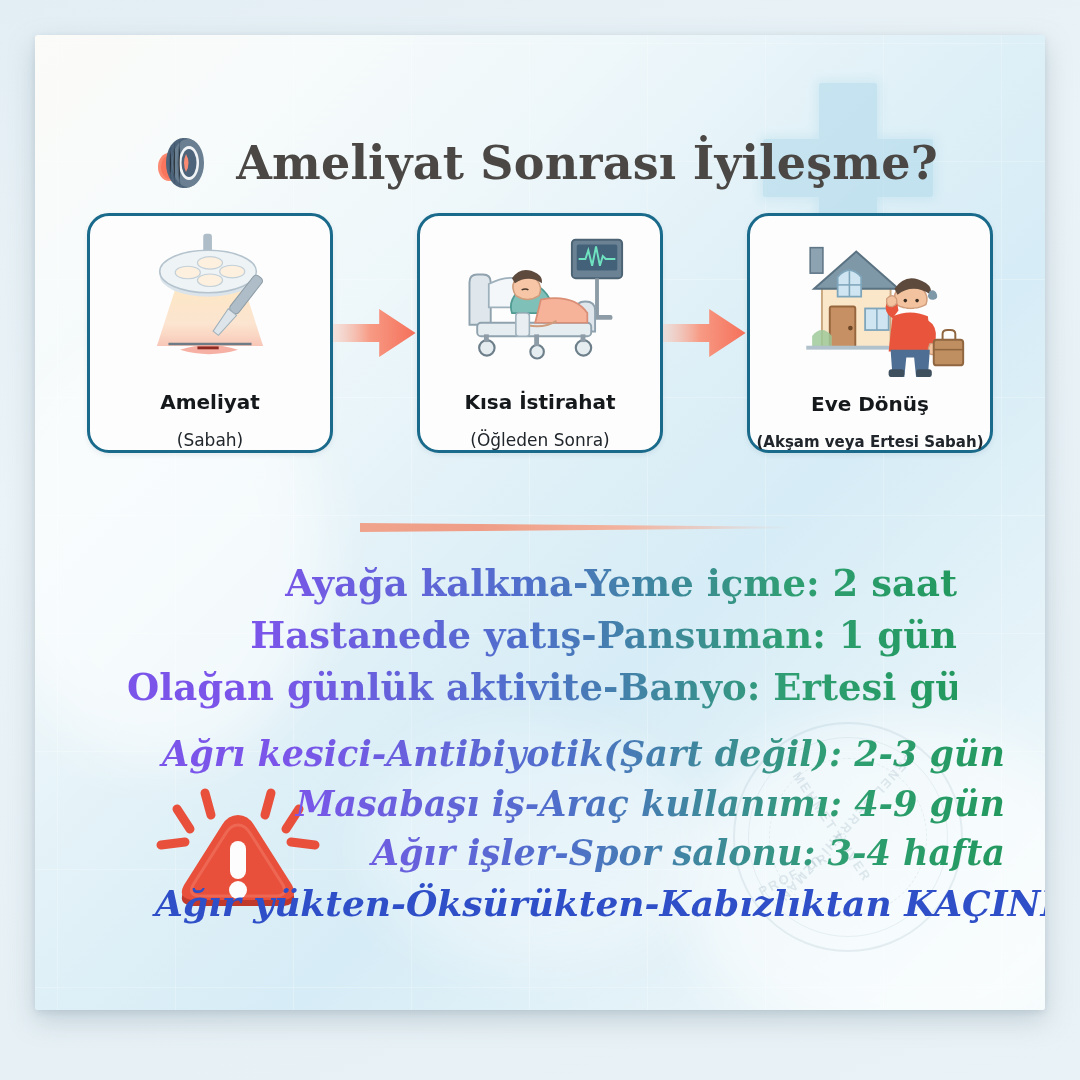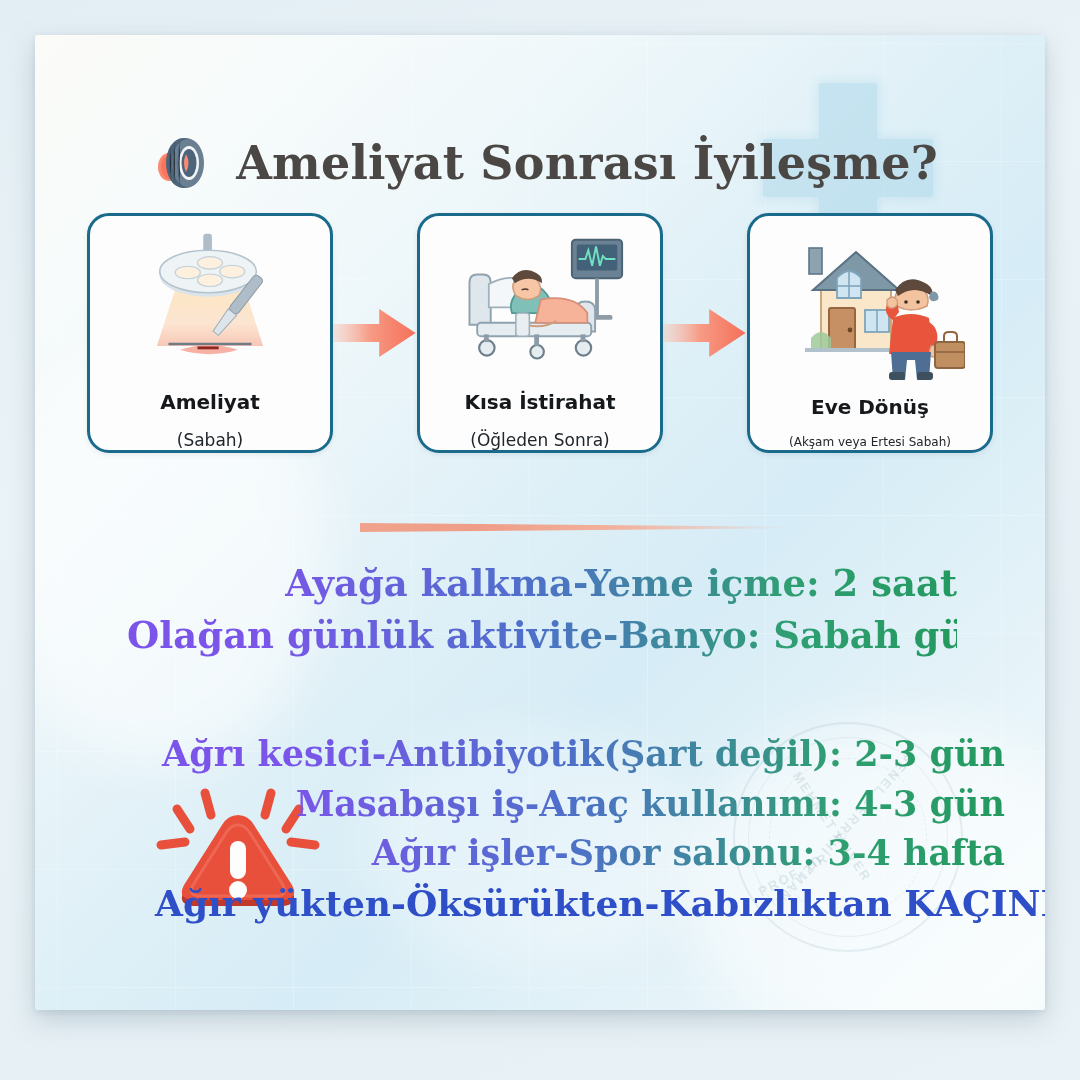--- a/index.html
+++ b/index.html
@@ -120,38 +120,39 @@
   .step .lbl {
     font-family:"DejaVu Sans", sans-serif;
     font-weight:bold; font-size:20px; color:#15191c;
     margin-top:16px; text-align:center; line-height:1.12;
   }
   .step .sub {
     font-family:"DejaVu Sans", sans-serif;
     font-size:17px; color:#20262b; text-align:center;
     line-height:1.1; margin-top:18px; white-space:nowrap;
   }
-  .step.wide .sub { font-size:12px; }
+  .step.wide .sub { font-size:15px;font-weight:bold; }
   .arrow { flex:1 1 auto; height:56px; position:relative; }
 
   
   .divider {
     position:absolute; left:325px; top:488px; width:430px; height:9px;
     background:linear-gradient(to right,#f0a38c 0%, #ef9d86 28%, #f2b39f 62%, rgba(244,200,186,0) 100%);
     clip-path: polygon(0 0, 100% 42%, 100% 58%, 0 100%);
   }
 
   
   .block-a {
     position:absolute; left:92px; top:522px; width:830px;
     text-align:right;
   }
   .block-b {
     position:absolute; left:120px; top:694px; width:850px;
     text-align:right;
+    font-style:italic;
   }
   .line {
     font-family:"DejaVu Serif", serif;
     font-weight:bold;
     font-size:37px;
     line-height:1.41;
     white-space:nowrap;
     background-image:linear-gradient(to right,#7b55ea 0%, #7b55ea 16%, #4f6fcb 48%, #2f9f72 80%, #23995f 100%);
     -webkit-background-clip:text;
     background-clip:text;
@@ -336,21 +337,22 @@
         </svg>
         <div class="lbl">Eve Dönüş</div>
         <div class="sub">(Akşam veya Ertesi Sabah)</div>
       </div>
     </div>
 
     <div class="divider"></div>
 
     <div class="block-a">
       <div class="line">Ayağa  kalkma-Yeme içme:  2 saat</div>
-      <div class="line">Olağan günlük aktivite-Banyo: Sabah gün</div>
+      <div class="line">Hastanede yatış-Pansuman: 1 gün</div>
+      <div class="line">Olağan günlük aktivite-Banyo: Ertesi gün</div>
     </div>
 
     <div class="warn">
       <svg viewBox="0 0 182 148" width="182" height="148">
         <g stroke="#e8503c" stroke-width="9" stroke-linecap="round">
           <line x1="14" y1="58" x2="38" y2="55"></line>
           <line x1="30" y1="22" x2="43" y2="42"></line>
           <line x1="58" y1="6" x2="64" y2="28"></line>
           <line x1="124" y1="6" x2="118" y2="28"></line>
           <line x1="152" y1="22" x2="139" y2="42"></line>
@@ -359,19 +361,19 @@
         <path d="M91 34 q10 0 16 10 l38 60 q7 13 -8 15 l-92 0 q-15 -2 -8 -15 l38 -60 q6 -10 16 -10z" fill="#c0392b"></path>
         <path d="M91 28 q10 0 16 10 l38 60 q7 13 -8 15 l-92 0 q-15 -2 -8 -15 l38 -60 q6 -10 16 -10z" fill="#e8503c"></path>
         <path d="M91 38 q7 0 12 8 l33 52 q5 10 -6 11 l-78 0 q-11 -1 -6 -11 l33 -52 q5 -8 12 -8z" fill="none" stroke="#f0705c" stroke-width="3" opacity=".7"></path>
         <rect x="83" y="54" width="16" height="38" rx="8" fill="#fdfdfd"></rect>
         <circle cx="91" cy="103" r="9" fill="#fdfdfd"></circle>
       </svg>
     </div>
 
     <div class="block-b">
       <div class="line">Ağrı kesici-Antibiyotik(Şart değil): 2-3 gün</div>
-      <div class="line">Masabaşı iş-Araç kullanımı: 4-3 gün</div>
+      <div class="line">Masabaşı iş-Araç kullanımı: 4-9 gün</div>
       <div class="line">Ağır işler-Spor salonu: 3-4 hafta</div>
       <div class="line solid-blue">Ağır yükten-Öksürükten-Kabızlıktan KAÇININ</div>
     </div>
 
   </div>
 </div>
 
 </body></html>

